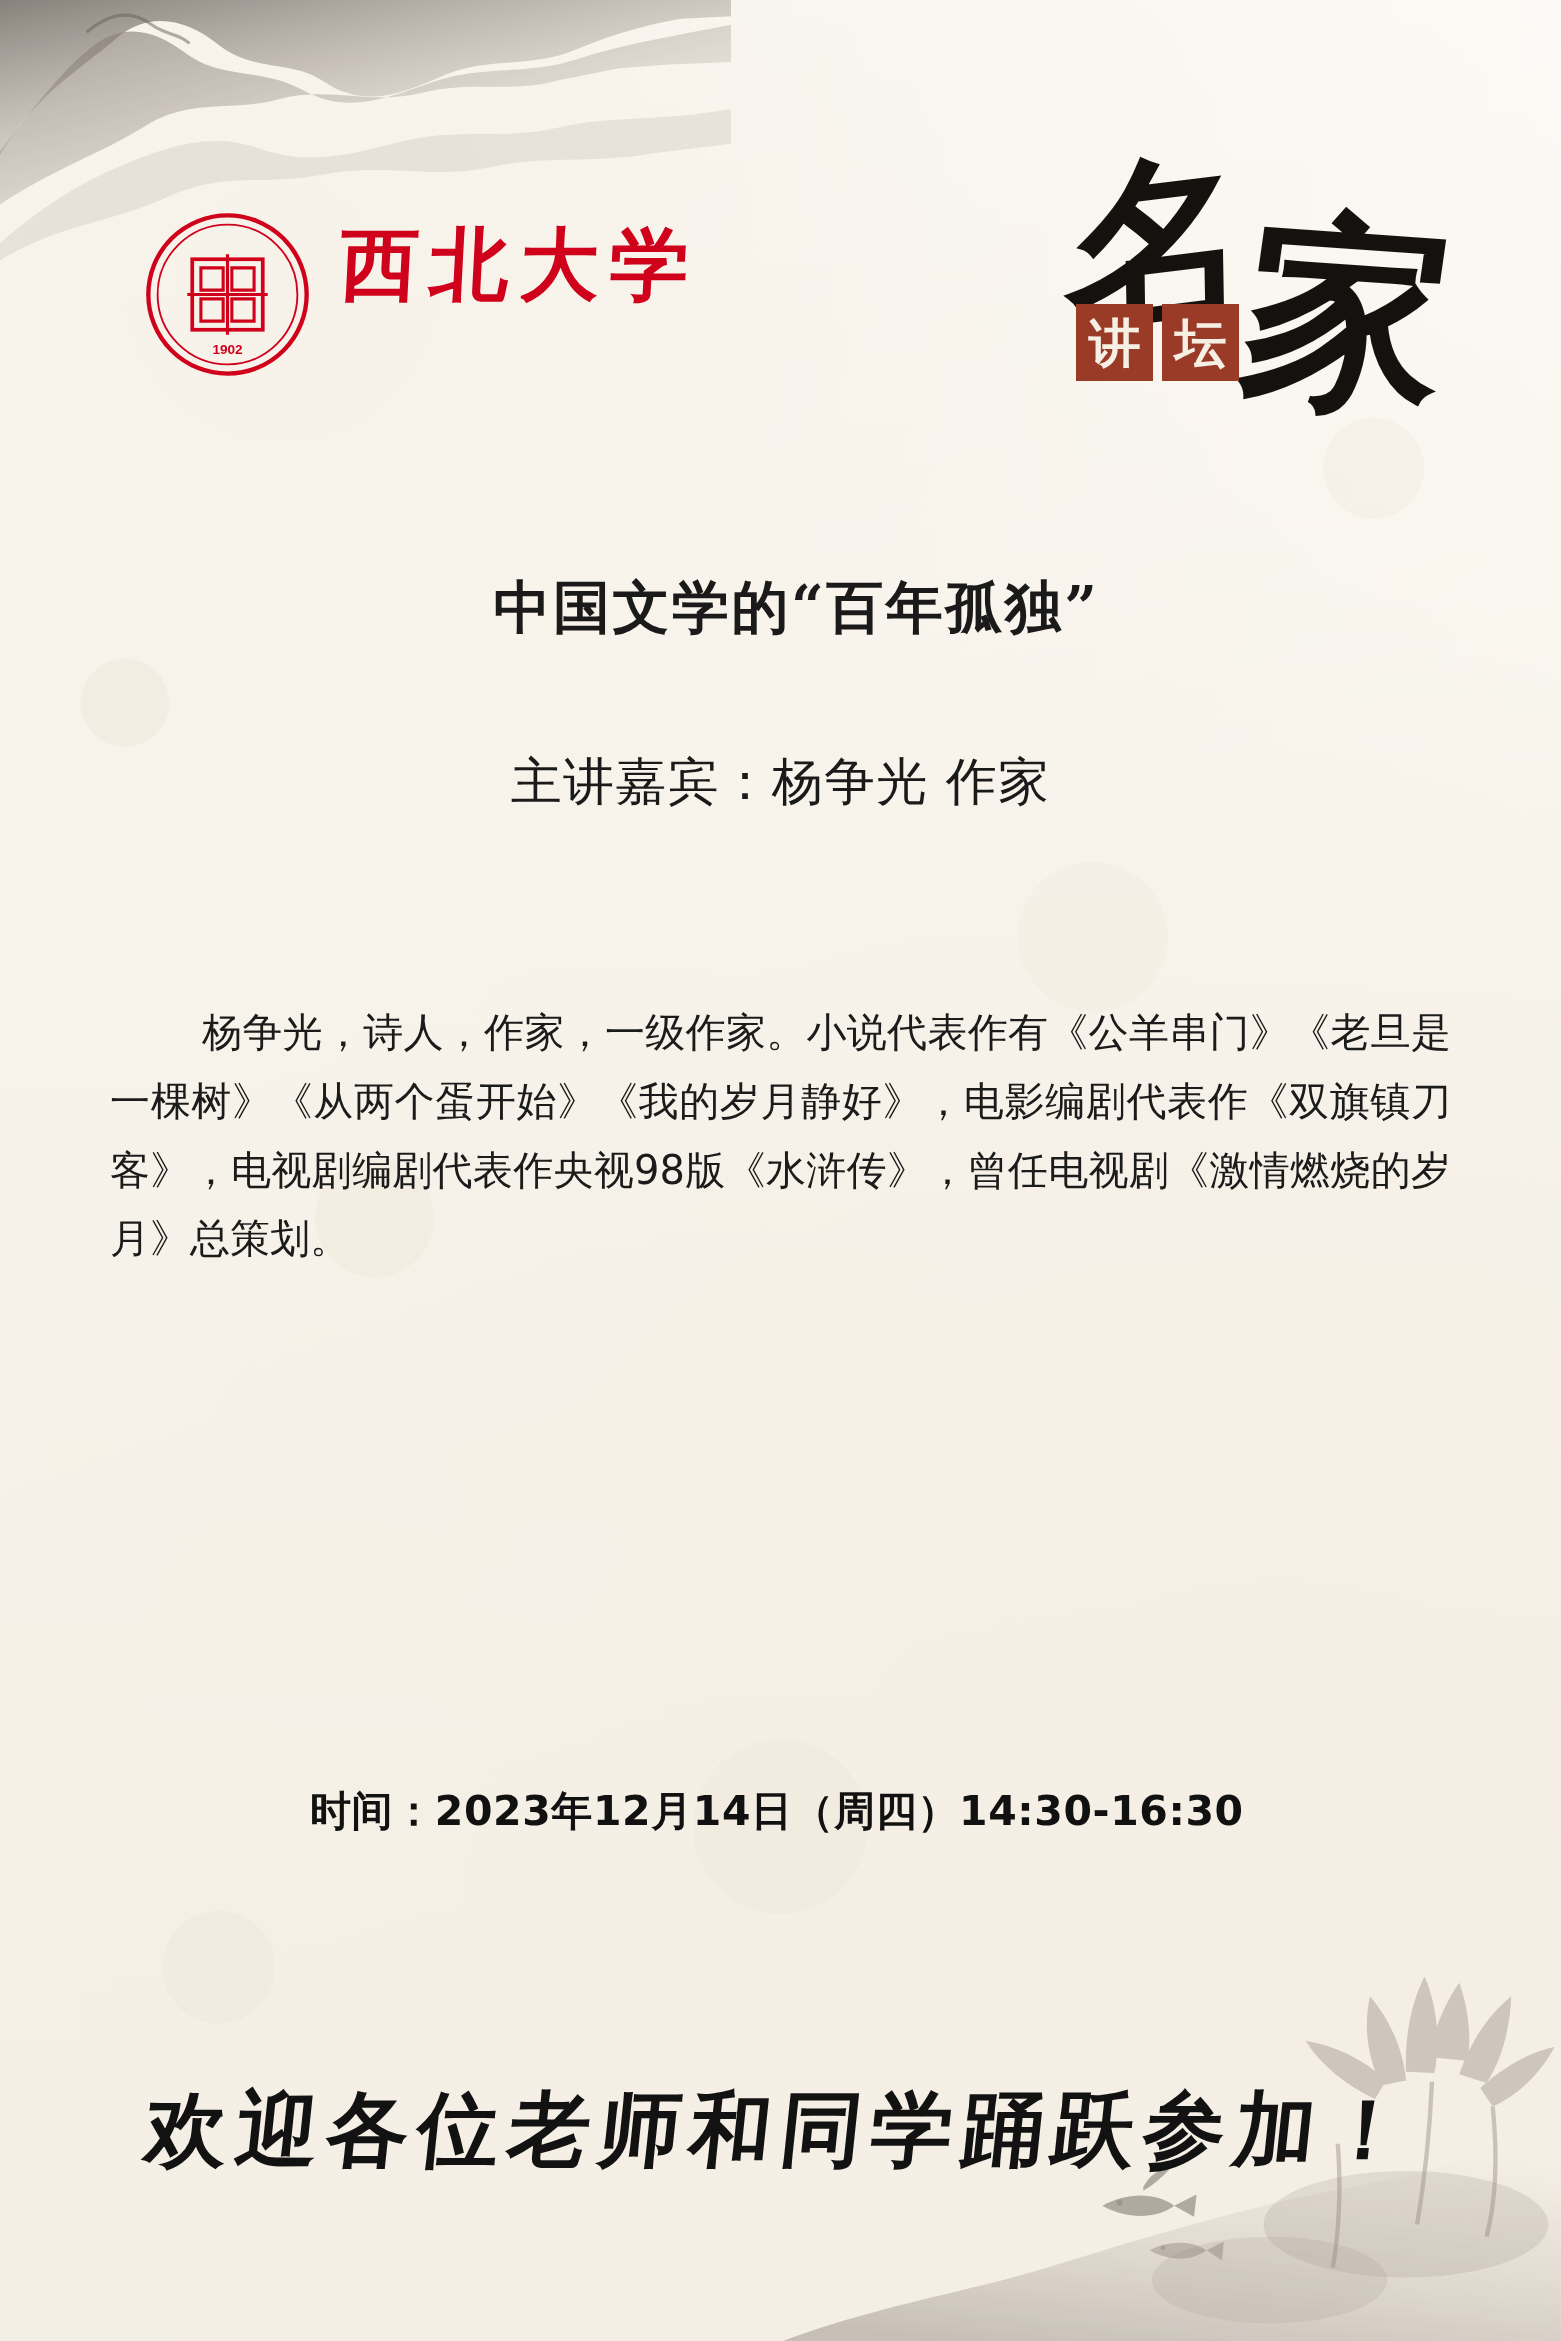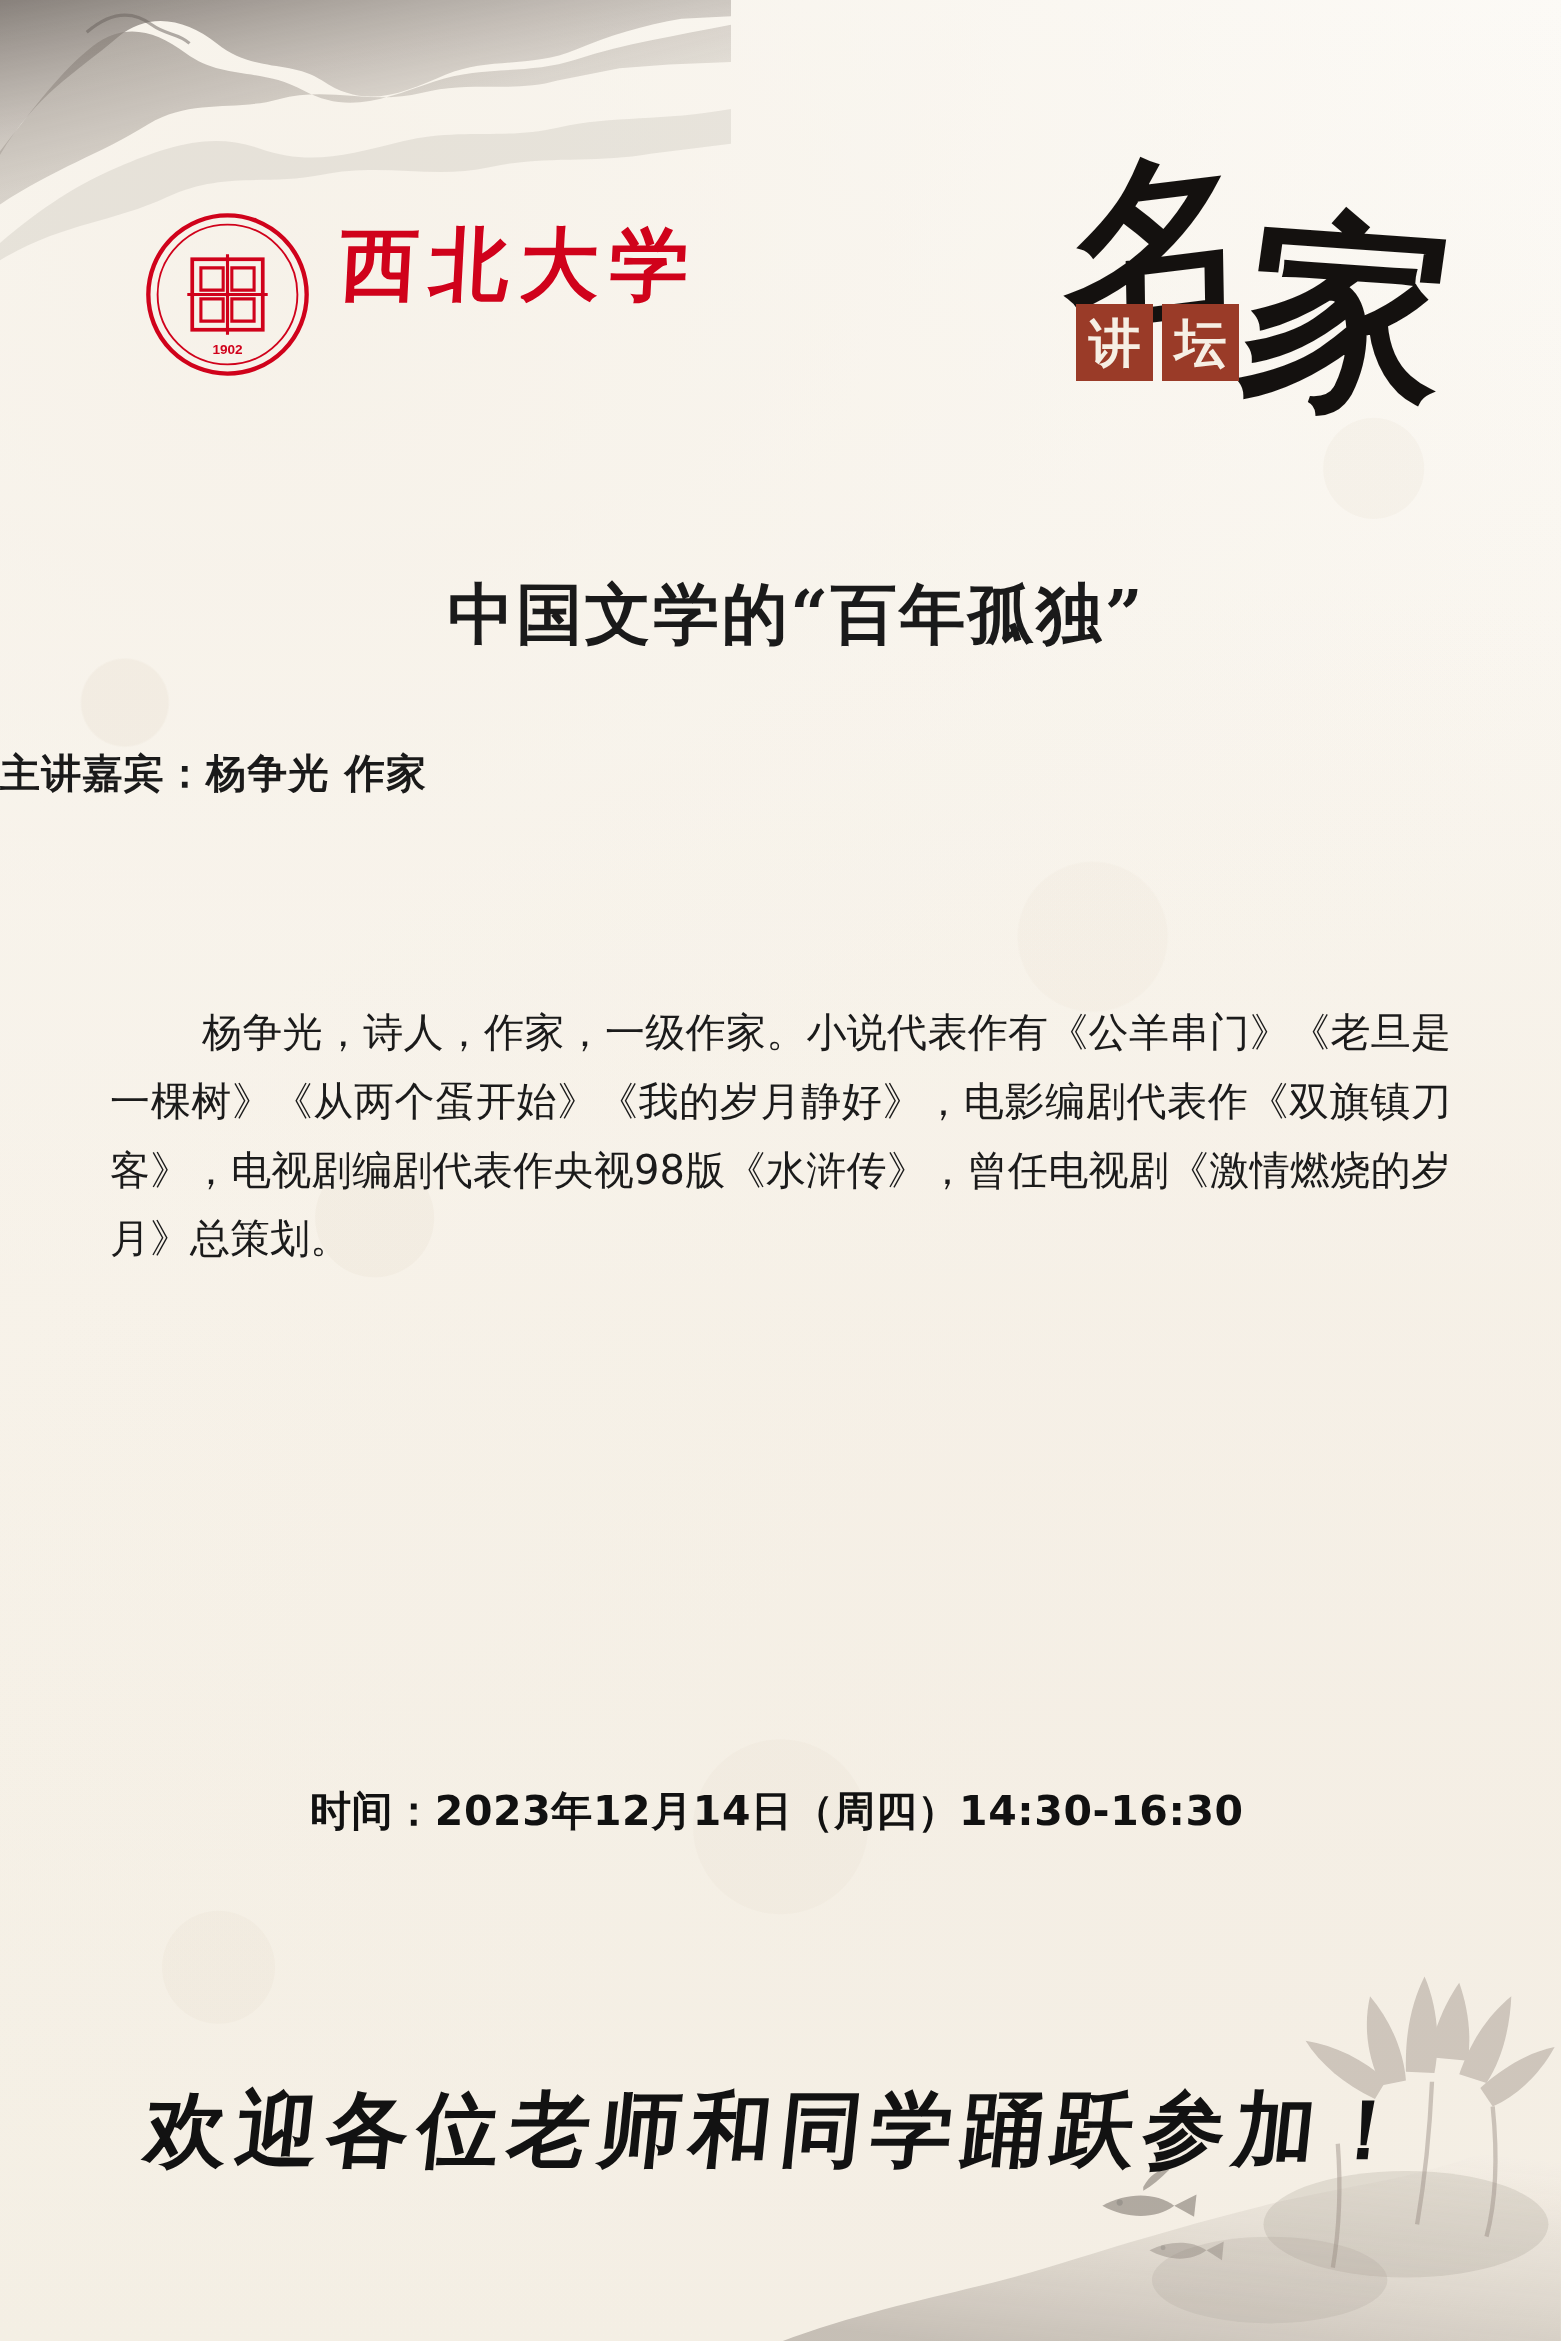--- a/index.html
+++ b/index.html
@@ -150,34 +150,34 @@
 
   
   .lecture-title {
     position: absolute;
     top: 570px;
     left: 0;
     right: 0;
     text-align: center;
     font-family: "DejaVu Serif", serif;
     font-weight: bold;
-    font-size: 66px;
+    font-size: 57px;
     letter-spacing: 2.5px;
     color: #1a1a1a;
     padding-left: 32px;
   }
   .speaker-block {
     position: absolute;
     top: 743px;
     left: 0;
     right: 0;
-    text-align: left;
-    font-family: "DejaVu Serif", serif;
-    font-weight: bold;
-    font-size: 40px;
+    text-align: center;
+    font-family: "DejaVu Serif", serif;
+    font-weight: normal;
+    font-size: 51px;
     line-height: 1.52;
     color: #1a1a1a;
     letter-spacing: 1.2px;
   }
 
   
   .body-text {
     position: absolute;
     top: 998px;
     left: 110px;

